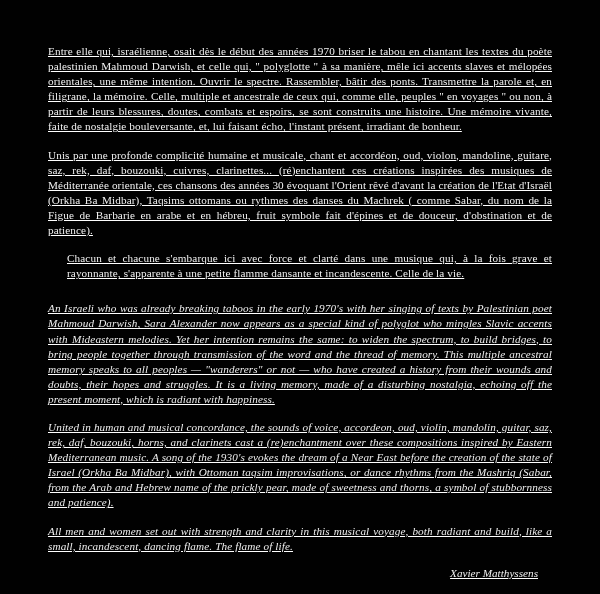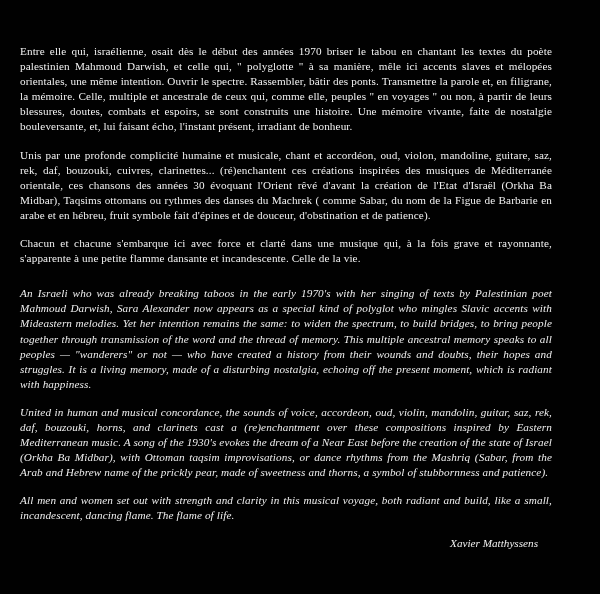--- a/index.html
+++ b/index.html
@@ -13,38 +13,39 @@
     overflow: hidden;
     font-family: "Liberation Serif", serif;
     color: #ffffff;
   }
   .page {
     position: relative;
     width: 600px;
     height: 594px;
     background: #010101;
     box-sizing: border-box;
-    padding: 44px 48px 18px 20px;
+    padding: 44px 48px 18px 48px;
+    text-decoration: underline;
   }
   .block {
     font-size: 11.2px;
     line-height: 15.1px;
     text-align: justify;
     color: #f2f2f2;
     margin: 0 0 13px 0;
     letter-spacing: 0.01em;
   }
   .block.fr {
     font-style: normal;
   }
   .block.en {
     font-style: italic;
     color: #efefef;
   }
-  .gap-xl { margin-bottom: 20px; }
+  .gap-xl { margin-bottom: 20px; margin-left: 19px; }
   .signature {
     text-align: right;
     font-size: 11.2px;
     font-style: italic;
     color: #f2f2f2;
     margin: 2px 0 28px 0;
     padding-right: 14px;
   }
 </style>
 </head>

